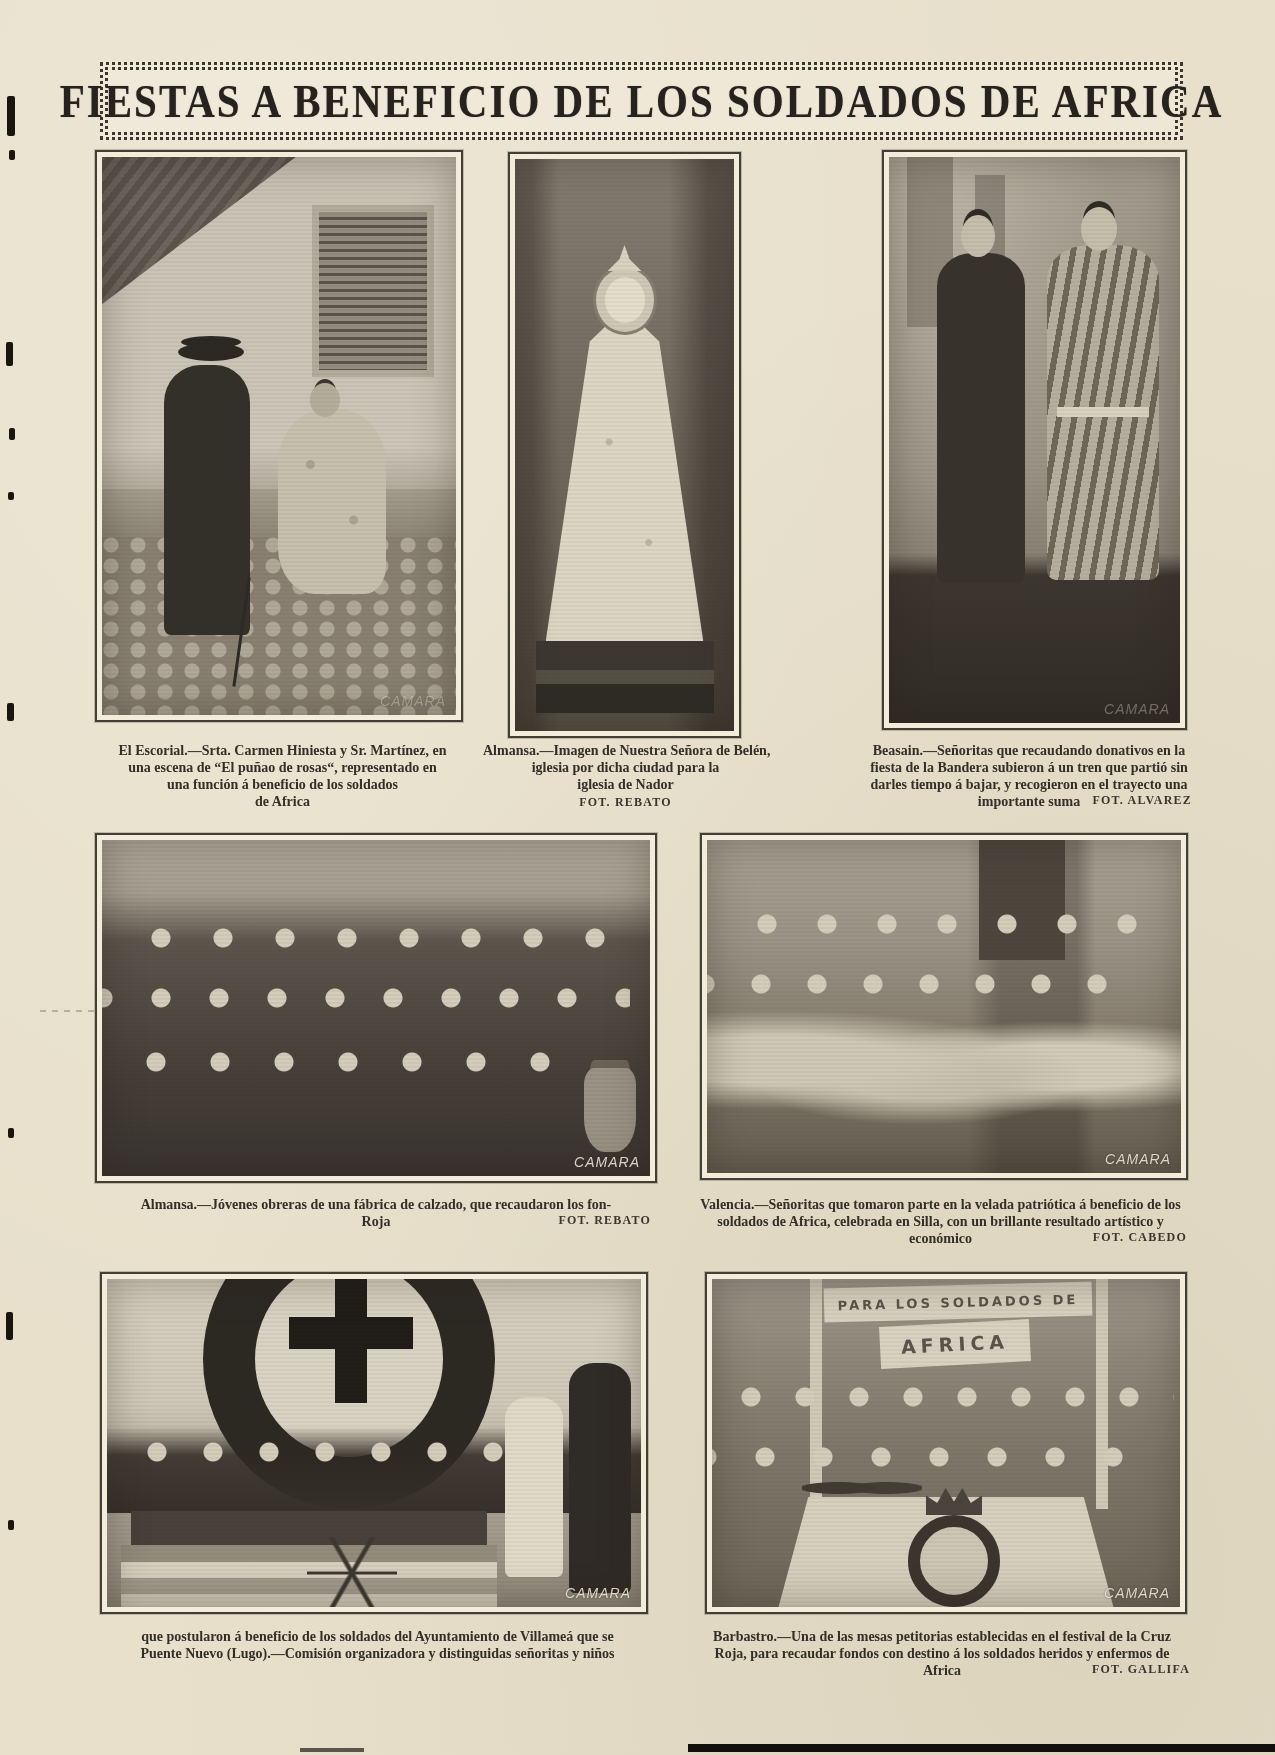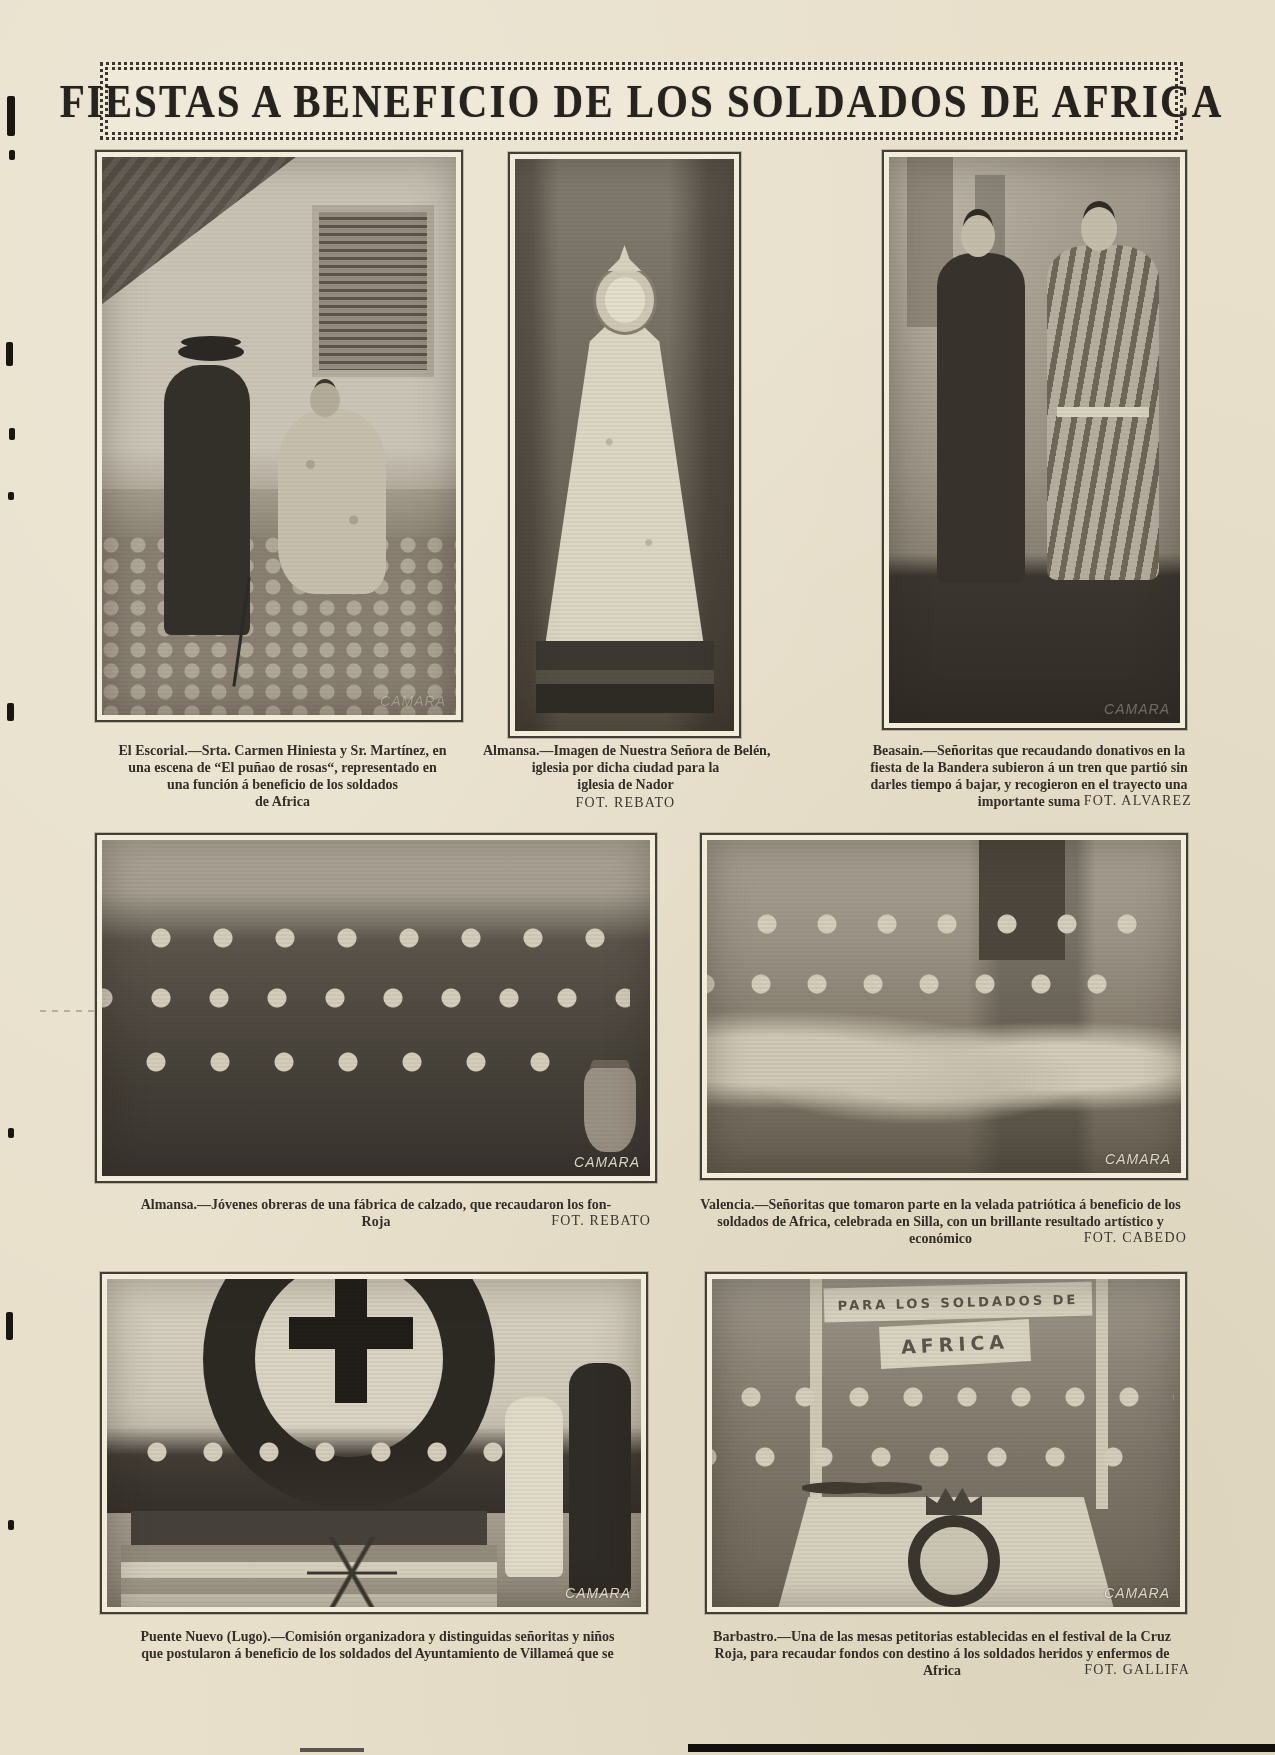--- a/index.html
+++ b/index.html
@@ -46,21 +46,21 @@
   .wm.faint{opacity:.38;}
   
   .cap{
     position:absolute; text-align:center; font-weight:bold;
     font-family:"Liberation Serif","DejaVu Serif",serif;
     font-size:14px; line-height:17px; color:#332f28;
   }
   .cap-line{white-space:nowrap;}
   .cap-last{position:relative; white-space:nowrap;}
   .cap-credit{
-    font-size:14px; letter-spacing:1.2px; font-weight:normal; color:#3a362e;text-align:center;
+    font-size:12px; letter-spacing:1.2px; font-weight:bold; color:#3a362e;text-align:center;
   }
   .cap-credit.inline{position:absolute; right:6px; bottom:1px;}
   .cap-credit.centered{display:block; margin-top:1px;}
   
   .p1-bg{position:absolute; inset:0;
     background:linear-gradient(180deg,#c9c3b5 0%,#ccc6b8 52%,#b2aa9c 60%,#a29a8c 78%,#968e80 100%);}
   .p1-roof{position:absolute; left:-30px; top:-20px; width:250px; height:190px;
     background:repeating-linear-gradient(128deg,#5a544c 0 7px,#6d665d 7px 13px);
     clip-path:polygon(0 0,100% 0,0 100%);}
   .p1-shutter{position:absolute; right:22px; top:48px; width:108px; height:158px;
@@ -357,22 +357,22 @@
       <div class="faces p7-f2"></div>
       <div class="p7-items"></div>
       <div class="p7-table"></div>
       <div class="p7-crown"></div>
       <div class="p7-crest"></div>
       <div class="wm">CAMARA</div>
     </div>
   </figure>
 
   <figcaption class="cap" style="left:95px; top:1628px; width:565px;">
+    <div class="cap-line">que postularon á beneficio de los soldados del Ayuntamiento de Villameá  que se</div>
     <div class="cap-line">Puente Nuevo (Lugo).—Comisión organizadora y distinguidas señoritas  y niños</div>
-    <div class="cap-line">que postularon á beneficio de los soldados del Ayuntamiento de Villameá  que se</div>
   </figcaption>
 
   <figcaption class="cap" style="left:688px; top:1628px; width:508px;">
     <div class="cap-line">Barbastro.—Una  de las  mesas petitorias  establecidas en el  festival de la Cruz</div>
     <div class="cap-line">Roja, para  recaudar fondos  con destino á  los soldados heridos  y  enfermos de</div>
     <div class="cap-last">
       <span>Africa</span>
       <span class="cap-credit inline">FOT. GALLIFA</span>
     </div>
   </figcaption>

